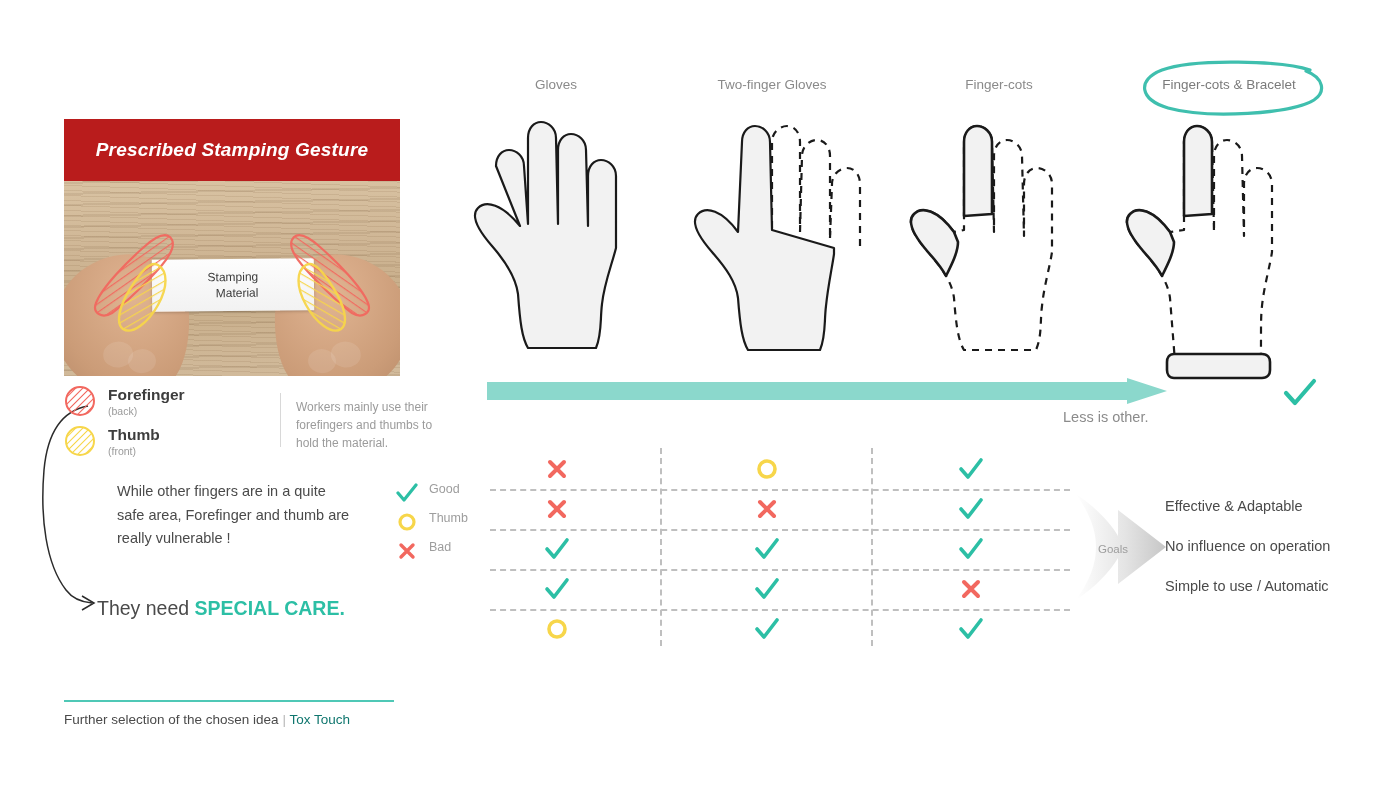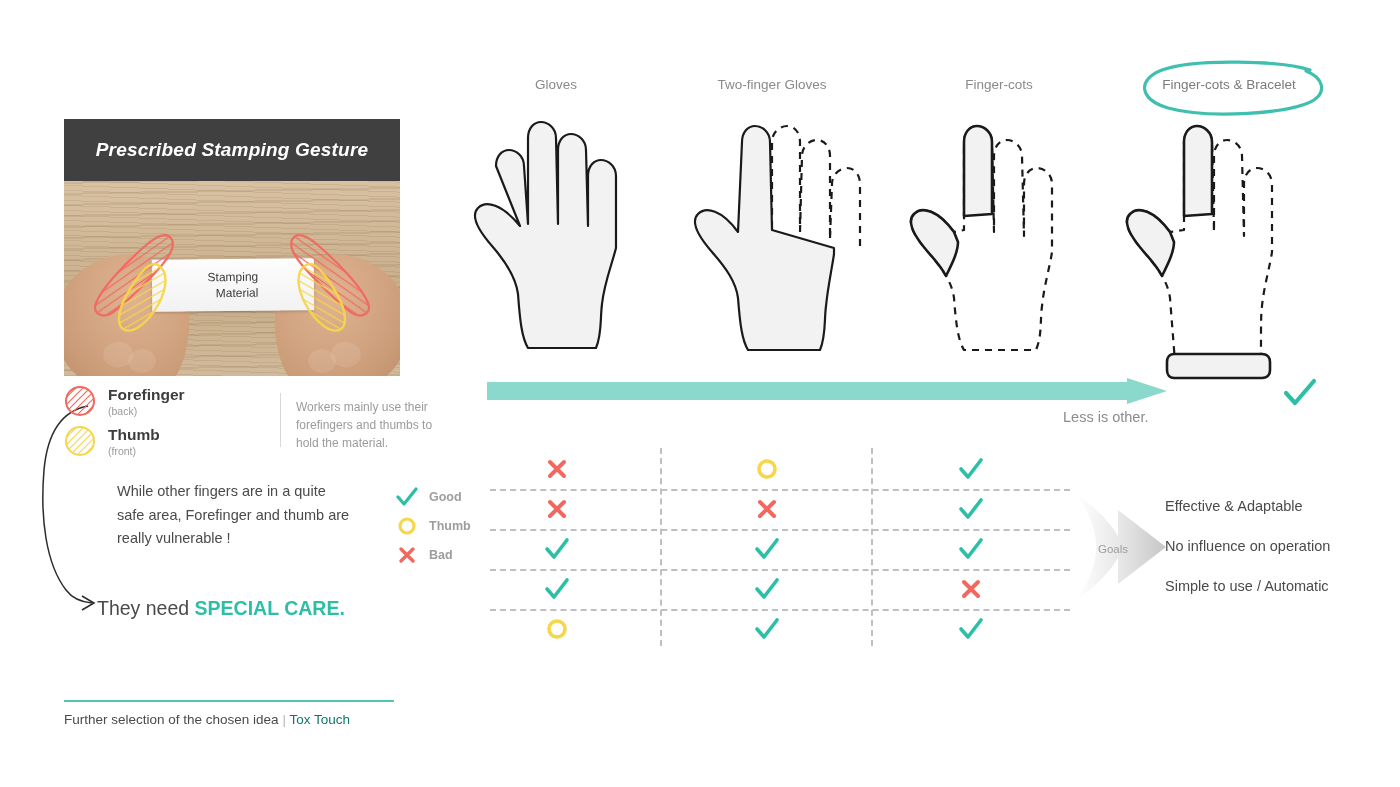--- a/index.html
+++ b/index.html
@@ -10,21 +10,21 @@
     font-family: "Liberation Sans", sans-serif;
     overflow: hidden;
   }
   #page { position: relative; width: 1400px; height: 787px; background: #fff; }
 
   
   #left-panel { position: absolute; left: 64px; top: 119px; width: 336px; }
 
   .card-header {
     width: 336px; height: 62px;
-    background: #404040;
+    background: #b91c1c;
     display: flex; align-items: center; justify-content: center;
   }
   .card-header-title {
     color: #ffffff;
     font-size: 19px;
     font-weight: bold;
     font-style: italic;
     letter-spacing: .2px;
   }
   .photo-wrap {
@@ -145,21 +145,21 @@
     position: absolute; left: 1098px; top: 543px; font-size: 11.5px; color: #9d9d9d;
   }
   #goals-list { position: absolute; left: 1165px; top: 486px; width: 230px; }
   .goal-item {
     height: 40px; display: flex; align-items: center;
     font-size: 14.5px; color: #4a4a4a; white-space: nowrap;
   }
 
   
   #rank-legend { position: absolute; left: 394px; top: 482px; }
-  .rank-row { display: flex; align-items: center; height: 29px; font-weight: bold; }
+  .rank-row { display: flex; align-items: flex-start; height: 29px; }
   .rank-ico { width: 26px; height: 22px; margin-right: 9px; display:flex; align-items:center; justify-content:center; }
   .rank-lbl { font-size: 12.5px; color: #9d9d9d; }
 </style>
 </head>
 <body>
 
 <div id="page">
 
   <div id="left-panel">
     <div class="card-header">

